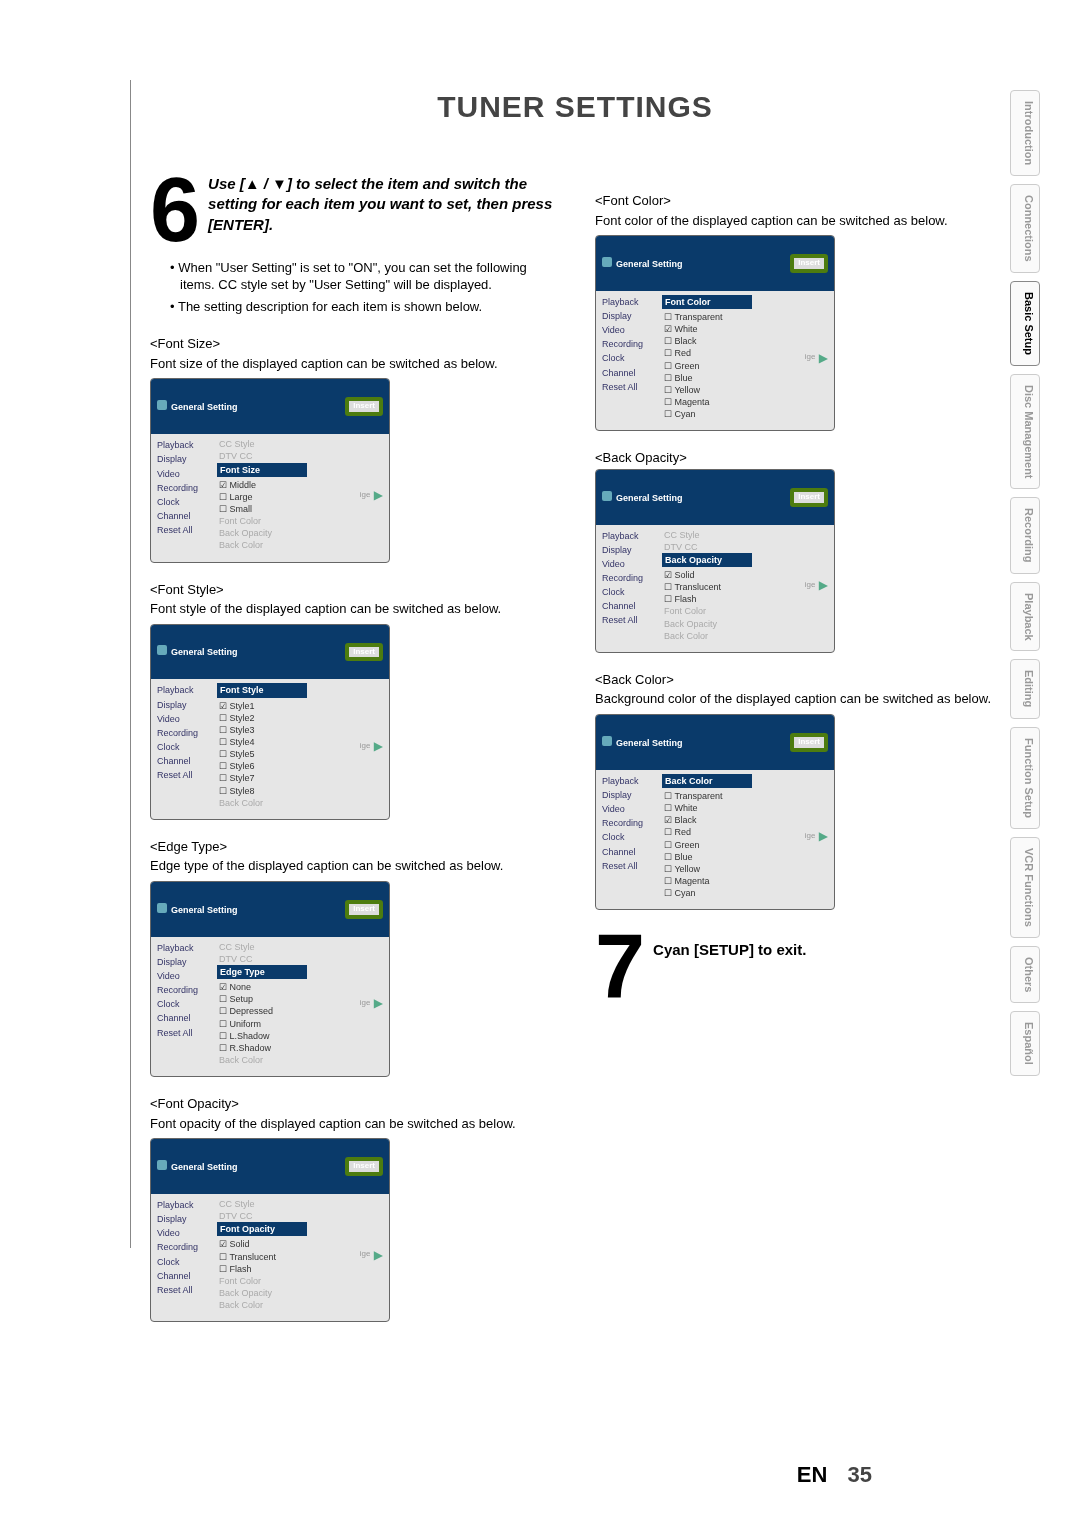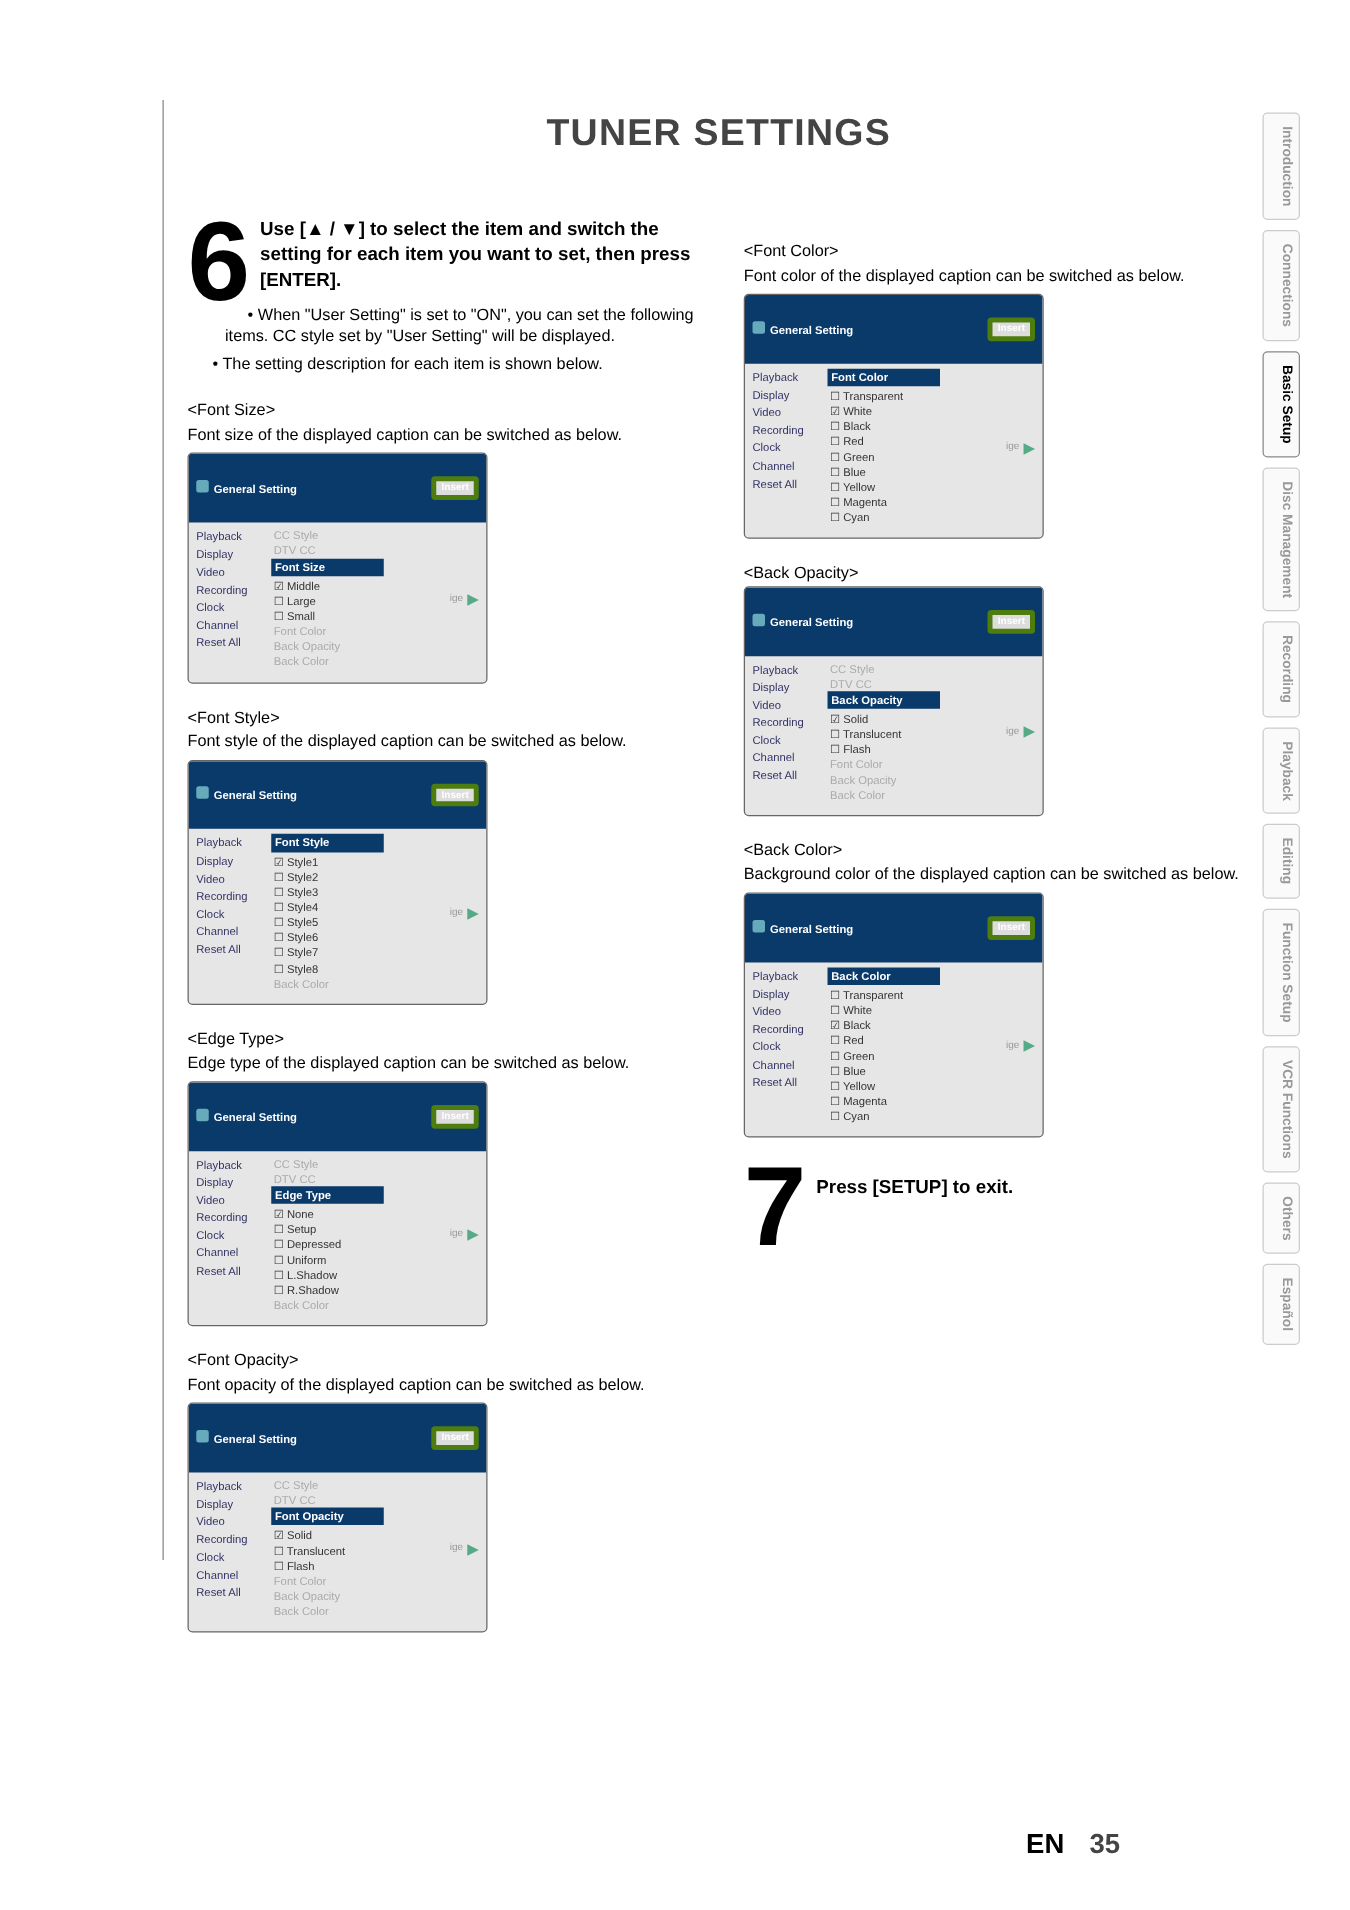--- a/index.html
+++ b/index.html
@@ -4,21 +4,21 @@
 <style>
   * { box-sizing: border-box; margin: 0; padding: 0; }
   body { font-family: Arial, Helvetica, sans-serif; background: #fff; width: 1080px; margin: 0 auto; color: #000; }
   .page { position: relative; width: 1080px; height: 1528px; padding: 60px 80px 40px 150px; }
   .vline { position: absolute; top: 80px; bottom: 280px; width: 1px; background: #888; }
   .vline.left { left: 130px; }
   .title { text-align: center; font-size: 30px; font-weight: bold; letter-spacing: 1px; color: #444; margin: 30px 0 50px; }
   .cols { display: flex; gap: 40px; }
   .col { flex: 1; font-size: 13px; line-height: 1.35; }
   .bignum { float: left; font-size: 90px; font-weight: bold; line-height: 0.8; margin-right: 8px; }
-  .step-head { font-weight: bold; font-size: 15px; margin-bottom: 8px; }
+  .step-head { font-weight: bold; font-size: 15px; margin-bottom: 24px; font-style: italic; }
   .bullets { margin: 6px 0 20px 20px; }
   .bullets li { list-style: none; text-indent: -10px; padding-left: 10px; margin-bottom: 4px; }
   .bullets li::before { content: "• "; }
   .sub-head { font-weight: normal; font-size: 13px; margin: 18px 0 2px; }
   .desc { margin-bottom: 6px; }
   .osd { border: 1px solid #666; border-radius: 4px; width: 240px; font-size: 9px; color: #333; background: #e6e6e6; margin-bottom: 14px; padding: 0; overflow: hidden; }
   .osd-title { background: #0a3a6a; color: #fff; padding: 18px 6px; font-weight: bold; font-size: 9px; display:flex; align-items:center; justify-content:space-between; }
   .osd-title .gear { display:inline-block; width:10px; height:10px; background:#6ab; border-radius:2px; margin-right:4px; }
   .osd-body { display: flex; padding: 4px 6px 10px; gap: 6px; min-height: 110px; }
   .osd-left { width: 54px; color: #336; }
@@ -30,21 +30,21 @@
   .osd-mid .row.unsel::before { content: "☐ "; }
   .osd-mid .faded { color: #aaa; }
   .osd-right { flex:1; display:flex; align-items:center; justify-content:flex-end; color:#5a8; font-size:12px; }
   .trail { color:#999; font-size:8px; }
   .step7 { margin-top: 20px; }
   .step7 .bignum { font-size: 90px; }
   .step7-text { font-weight: bold; font-size: 15px; padding-top: 10px; }
   .tabs { position: absolute; right: 40px; top: 90px; display: flex; flex-direction: column; gap: 8px; width: 30px; }
   .tab { writing-mode: vertical-rl; text-orientation: mixed; font-size: 11px; font-weight: bold; color: #999; border: 1px solid #ccc; border-radius: 4px; padding: 10px 4px; text-align: center; background:#fafafa; }
   .tab.active { color: #000; border-color:#888; }
-  .pagenum { position: absolute; bottom: 40px; right: 184px; font-size: 22px; font-weight: bold; }
+  .pagenum { position: absolute; bottom: 40px; right: 208px; font-size: 22px; font-weight: bold; }
   .pagenum .en { color: #000; margin-right: 14px; }
   .pagenum .num { color: #444; }
   .insertbtn { display:inline-block; border:4px solid #4d7c0f; border-radius:3px; padding:0 4px; font-size:8px; background:#ddd; }
 </style>
 </head>
 <body>
 
 <div class="page">
   <div class="vline left"></div>
 
@@ -320,21 +320,21 @@
       </div>
       <div class="osd-right">
         <span class="trail">ige</span>&nbsp;
         <span>▶</span>
       </div>
     </div>
           </div>
         </div>
         <div class="step7">
           <div class="bignum">7</div>
-  <div class="step7-text">Press [SETUP] to exit.</div>
+  <div class="step7-text">Cyan [SETUP] to exit.</div>
   <div style="clear:both"></div>
         </div>
       </div>
   </div>
 
   <div class="tabs" id="tabs">
       <div class="tab">Introduction</div>
       <div class="tab">Connections</div>
       <div class="tab active">Basic Setup</div>
       <div class="tab">Disc Management</div>

